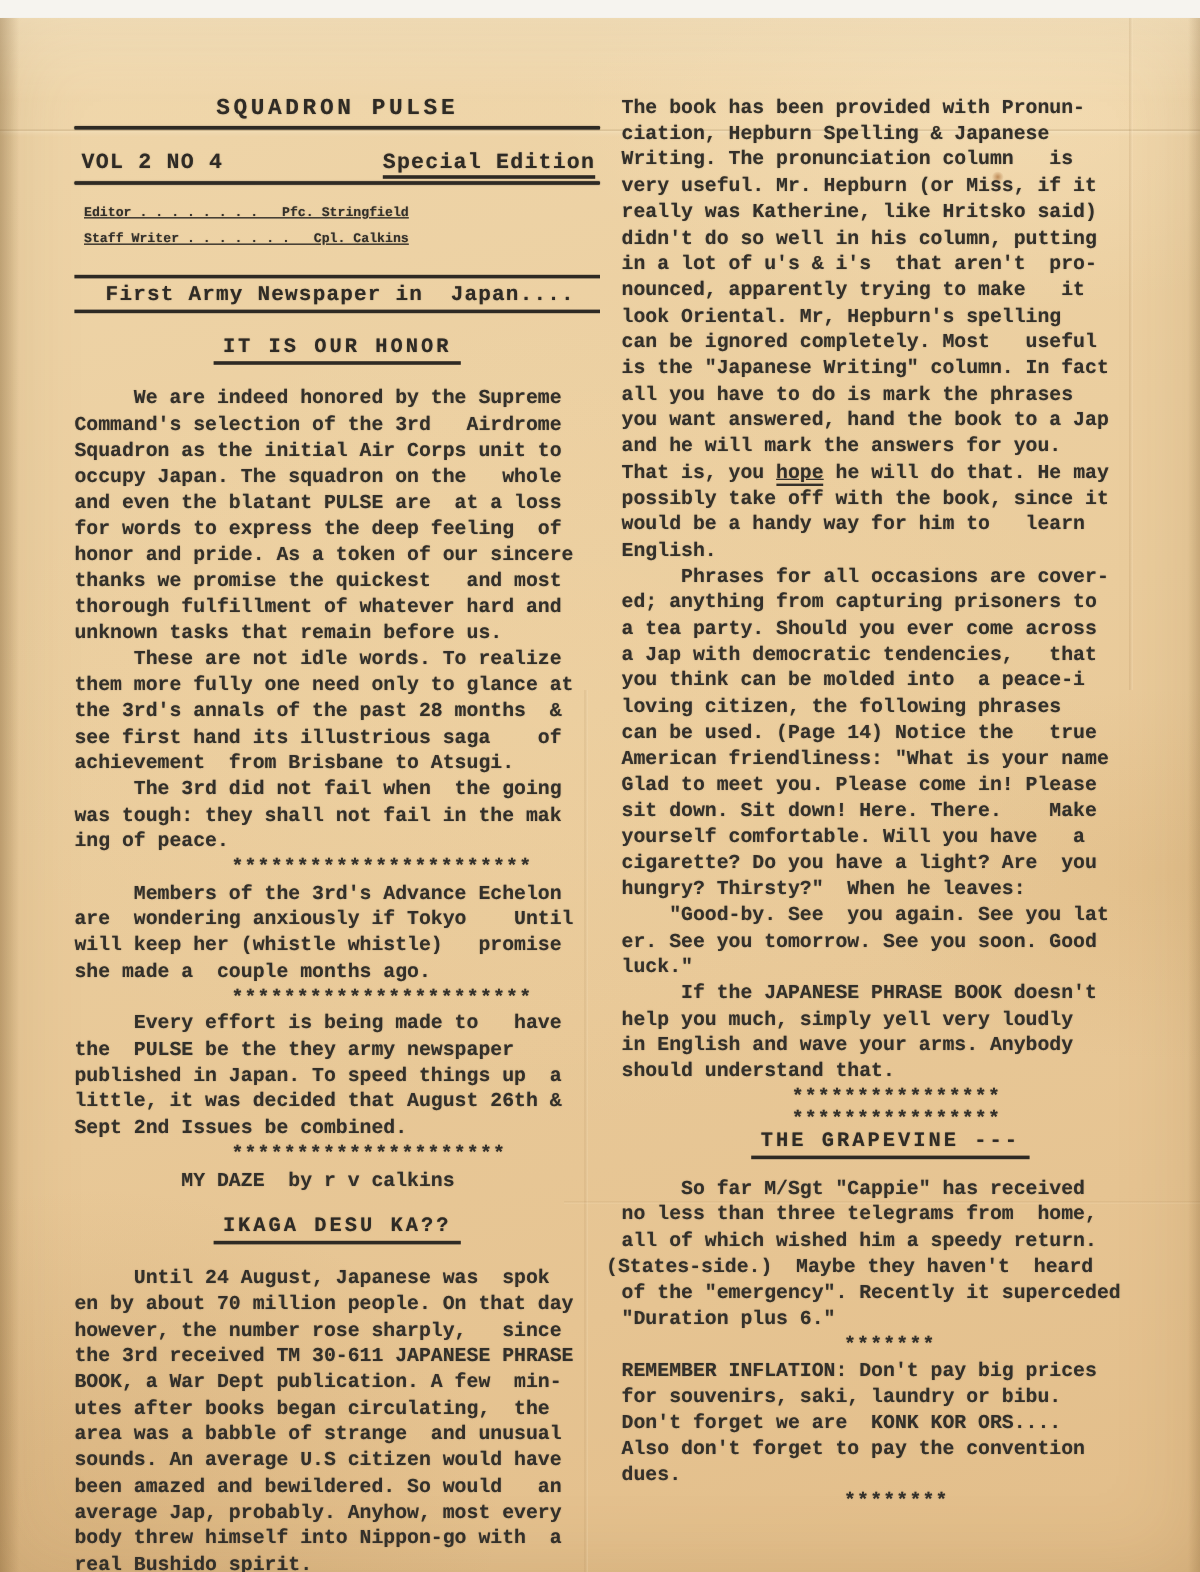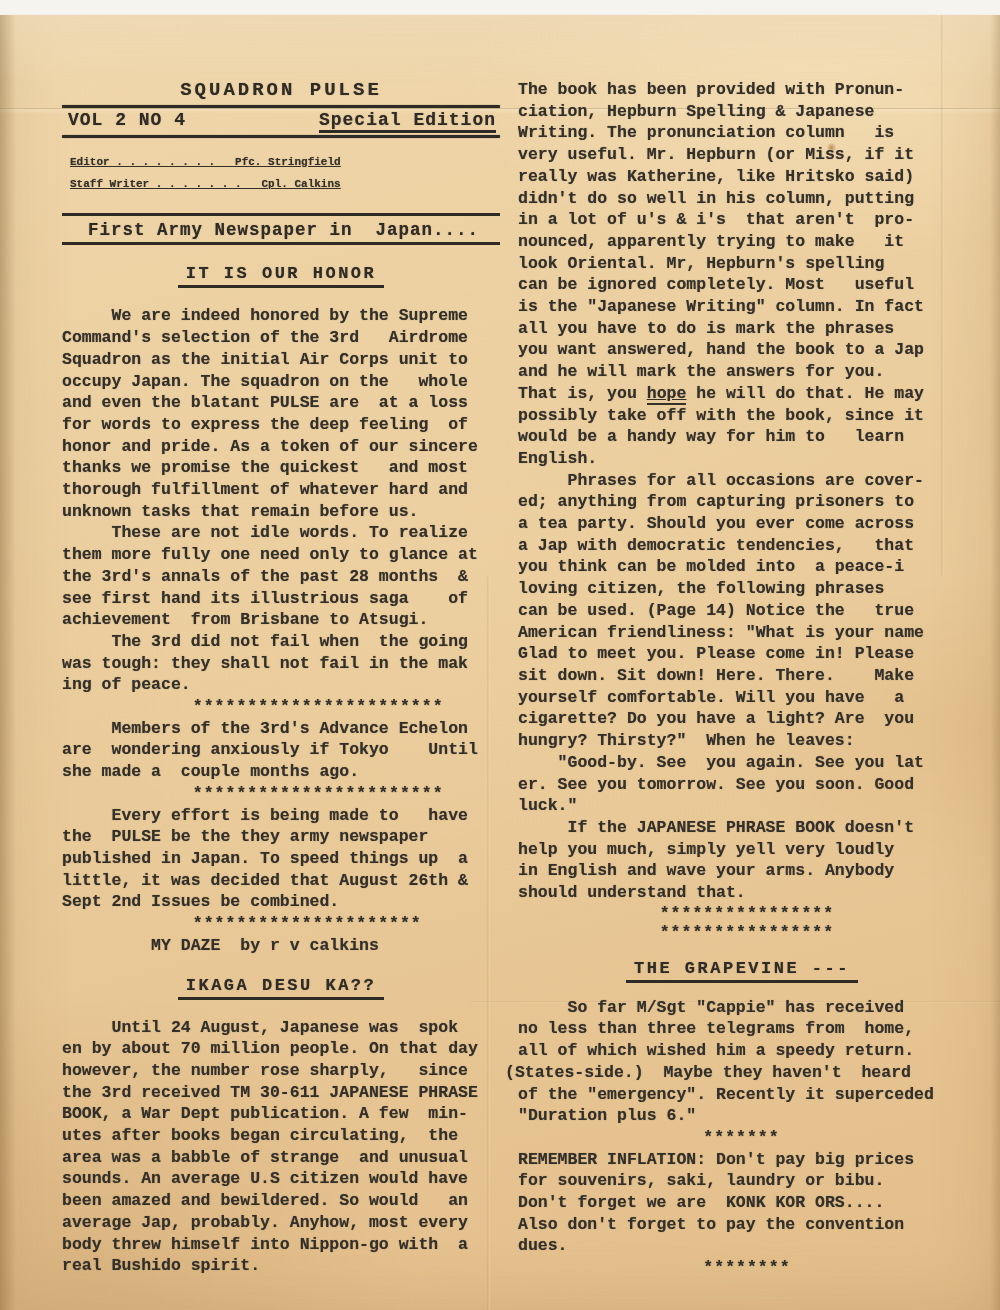--- a/index.html
+++ b/index.html
@@ -74,21 +74,21 @@
   
   .masthead-title {
     text-align: center; font-size: 19px; letter-spacing: 3px;
     color: #2f2b25; font-weight: 700; text-shadow: 0 0 1px rgba(56,48,38,0.6);
     padding-bottom: 4px;
   }
   .rule { height: 3px; background: #2e2a24; border-radius: 1px; box-shadow: 0 0 1px rgba(46,42,36,0.8); }
   .volrow {
     display: flex; justify-content: space-between; align-items: baseline;
     font-size: 18px; font-weight: 700; color: #2f2b25;
-    padding: 2px 4px 2px 6px; letter-spacing: 1px;
+    padding: 18px 4px 2px 6px; letter-spacing: 1px;
     text-shadow: 0 0 1px rgba(56,48,38,0.6);
   }
   .uline { border-bottom: 3px solid #2e2a24; padding-bottom: 0px; }
   .staffblock { padding: 14px 0 16px 8px; }
   .staffline { font-size: 11px; text-decoration: underline; }
   .banner {
     border-top: 3px solid #2e2a24;
     border-bottom: 3px solid #2e2a24;
     padding: 4px 0 2px 26px;
     font-size: 17.5px; font-weight: 700; letter-spacing: 1px;
@@ -97,21 +97,21 @@
     margin-top: 2px;
   }
   
   .heading { text-align: center; margin: 19px 0 17px; }
   .heading span {
     display: inline-block; font-size: 17px; letter-spacing: 2.5px;
     font-weight: 700; color: #2f2b25;
     border-bottom: 3px solid #2e2a24; padding: 0 8px 2px;
     text-shadow: 0 0 1px rgba(56,48,38,0.6);
   }
-  .heading.tight { margin: 17px 0 14px; text-decoration: underline; }
+  .heading.tight { margin: 0 0 14px; text-decoration: underline; }
   .byline { margin: 0; }
   .stars-row { letter-spacing: 1px; }
   .stars-tight { line-height: 19px; }
 </style>
 </head>
 <body>
 
 <div class="paper">
   <div class="crease-top"></div>
   <div class="crease-v-right"></div>
@@ -139,21 +139,21 @@
         </div>
         <div class="banner">First Army Newspaper in  Japan....</div>
       </div>
 
       <div class="heading">
         <span>IT IS OUR HONOR</span>
       </div>
       <div class="typed"><div class="tline">     We are indeed honored by the Supreme</div><div class="tline">Command's selection of the 3rd   Airdrome</div><div class="tline">Squadron as the initial Air Corps unit to</div><div class="tline">occupy Japan. The squadron on the   whole</div><div class="tline">and even the blatant PULSE are  at a loss</div><div class="tline">for words to express the deep feeling  of</div><div class="tline">honor and pride. As a token of our sincere</div><div class="tline">thanks we promise the quickest   and most</div><div class="tline">thorough fulfillment of whatever hard and</div><div class="tline">unknown tasks that remain before us.</div><div class="tline">     These are not idle words. To realize</div><div class="tline">them more fully one need only to glance at</div><div class="tline">the 3rd's annals of the past 28 months  &amp;</div><div class="tline">see first hand its illustrious saga    of</div><div class="tline">achievement  from Brisbane to Atsugi.</div><div class="tline">     The 3rd did not fail when  the going</div><div class="tline">was tough: they shall not fail in the mak</div><div class="tline">ing of peace.</div></div>
 
       <div class="stars-row">            ***********************</div>
-      <div class="typed"><div class="tline">     Members of the 3rd's Advance Echelon</div><div class="tline">are  wondering anxiously if Tokyo    Until</div><div class="tline">she made a  couple months ago.</div></div>
+      <div class="typed"><div class="tline">     Members of the 3rd's Advance Echelon</div><div class="tline">are  wondering anxiously if Tokyo    Until</div><div class="tline">will keep her (whistle whistle)   promise</div><div class="tline">she made a  couple months ago.</div></div>
 
       <div class="stars-row">            ***********************</div>
       <div class="typed"><div class="tline">     Every effort is being made to   have</div><div class="tline">the  PULSE be the they army newspaper</div><div class="tline">published in Japan. To speed things up  a</div><div class="tline">little, it was decided that August 26th &amp;</div><div class="tline">Sept 2nd Issues be combined.</div></div>
 
       <div class="stars-row">            *********************</div>
       <div class="byline">         MY DAZE  by r v calkins</div>
 
       <div class="heading">
         <span>IKAGA DESU KA??</span>
       </div>

